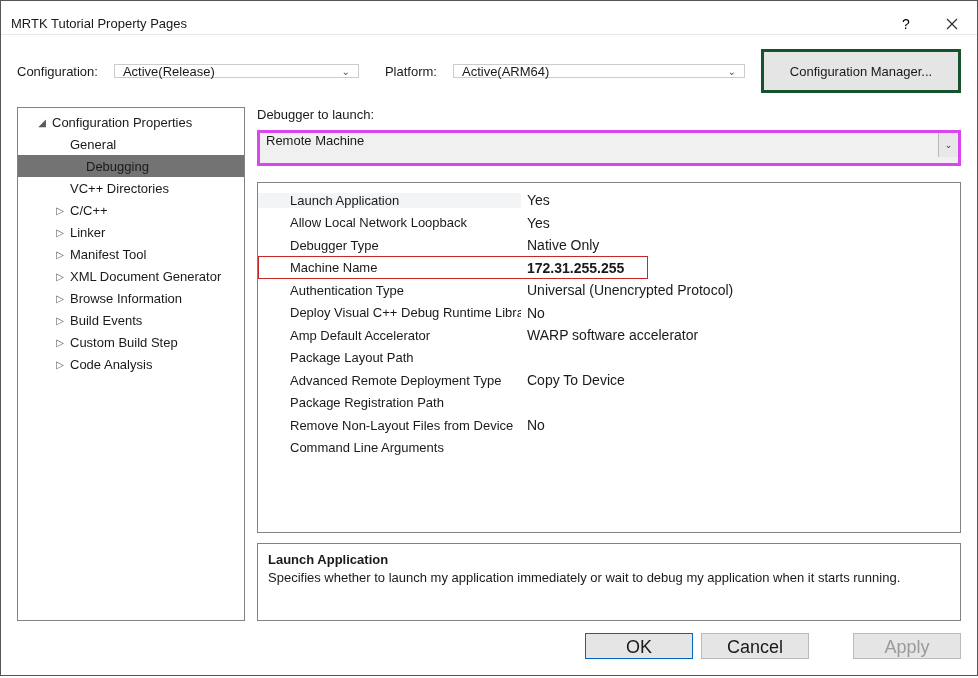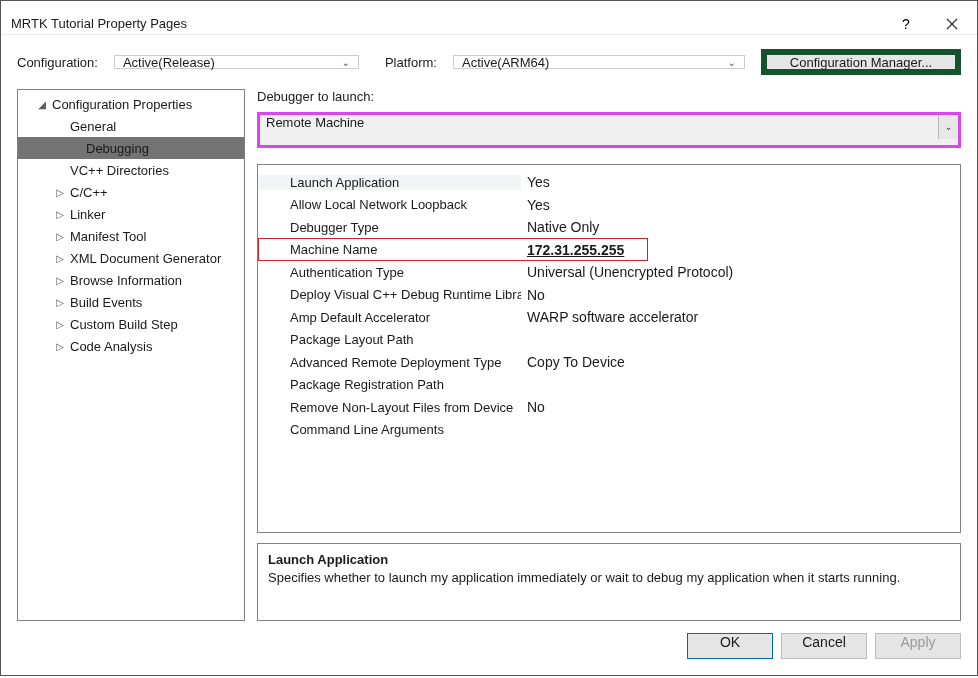--- a/index.html
+++ b/index.html
@@ -7,47 +7,47 @@
     .window { border: 1px solid #555; width: 978px; height: 676px; display: flex; flex-direction: column; background: #fff; }
     .titlebar { height: 34px; display: flex; align-items: center; padding: 12px 2px 0 10px; border-bottom: 1px solid #e8e8e8; }
     .titlebar-title { font-size: 13px; flex: 1; }
     .titlebar-btn { width: 46px; height: 30px; display: flex; align-items: center; justify-content: center; color: #333; }
     .content { flex: 1; display: flex; flex-direction: column; padding: 14px 16px 16px 16px; }
     .top-row { display: flex; align-items: center; gap: 16px; margin-bottom: 14px; }
     .label { font-size: 13px; }
     .combo { height: 14px; border: 1px solid #ccc; background: #fff; display: flex; align-items: center; padding: 0 8px; justify-content: space-between; font-size: 13px; }
     .combo .text { flex: 1; }
     .combo .chev { color: #555; font-size: 10px; margin-left: 6px; }
-    .config-manager-btn { height: 26px; border: 6px solid #14532d; background: #e5e5e5; padding: 0 14px; font-size: 13px; display: flex; align-items: center; }
+    .config-manager-btn { height: 44px; border: 3px solid #14532d; background: #e5e5e5; padding: 0 14px; font-size: 13px; display: flex; align-items: center; }
     .body { flex: 1; display: flex; gap: 12px; min-height: 0; }
     .tree { width: 228px; border: 1px solid #828282; padding: 3px 0; overflow: auto; }
     .tree-item { display: flex; align-items: center; height: 22px; font-size: 13px; cursor: default; }
     .tree-item .arrow { width: 20px; display: inline-flex; justify-content: center; color: #5b5b5b; font-size: 10px; }
     .tree-item.selected { background: #737373; padding-left: 48px; }
     .indent1 { padding-left: 14px; }
     .indent2 { padding-left: 32px; }
     .right { flex: 1; display: flex; flex-direction: column; min-width: 0; }
     .section-label { font-size: 13px; margin-bottom: 8px; }
     .debugger-combo { height: 36px; border: 3px solid #d946ef; background: #f0f0f0; display: flex; align-items: flex-start; justify-content: space-between; margin-bottom: 16px; }
     .debugger-combo .text { padding: 0 6px; font-size: 13px; }
     .debugger-combo .dropbtn { width: 20px; height: 24px; border-left: 1px solid #b8b8b8; display: flex; align-items: center; justify-content: center; background: #e8e8e8; font-size: 9px; color: #333; }
     .prop-grid { flex: 1; border: 1px solid #828282; background: #fff; overflow: hidden; }
     .prop-row { display: flex; height: 22.5px; align-items: center; }
     .prop-row.first .prop-label { background: #f3f4f6; }
     .prop-label { width: 263px; padding-left: 32px; font-size: 13px; white-space: nowrap; overflow: hidden; }
     .prop-value { flex: 1; padding-left: 6px; font-size: 14px; white-space: nowrap; }
     .grid-wrap { position: relative; height: 100%; }
-    .prop-value.bold { font-weight: 600; text-decoration: underline; }
+    .prop-value.bold { font-weight: 600; }
     .descbox { margin-top: 10px; border: 1px solid #828282; padding: 8px 10px 10px 10px; height: 78px; }
     .desc-title { font-weight: 700; font-size: 13px; margin-bottom: 2px; }
     .desc-body { font-size: 13px; line-height: 1.35; }
     .footer { display: flex; justify-content: flex-end; gap: 8px; margin-top: 12px; }
-    .btn { width: 86px; height: 26px; border: 1px solid #bcbcbc; background: #e5e5e5; font-size: 14px; display: flex; align-items: flex-start; justify-content: center; }
+    .btn { width: 108px; height: 26px; border: 1px solid #bcbcbc; background: #e5e5e5; font-size: 18px; display: flex; align-items: flex-end; justify-content: center; }
     .btn.primary { border: 1.5px solid #0067c0; background: #e5e5e5; }
-    .btn.disabled { color: #9a9a9a; }
+    .btn.disabled { color: #9a9a9a; margin-left: 36px; }
   </style>
 </head>
 <body>
 
 <div class="window">
   <div class="titlebar">
     <div class="titlebar-title">MRTK Tutorial Property Pages</div>
     <div class="titlebar-btn">
       <svg width="10" height="14" viewBox="0 0 10 14">
           <text x="1" y="12" font-size="14" font-family="Segoe UI">?</text>

